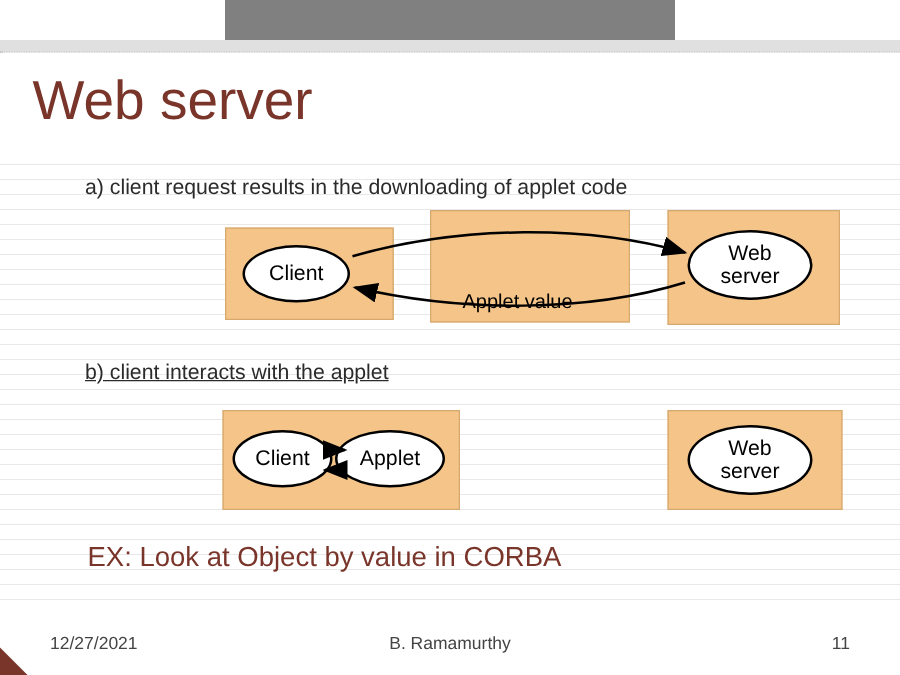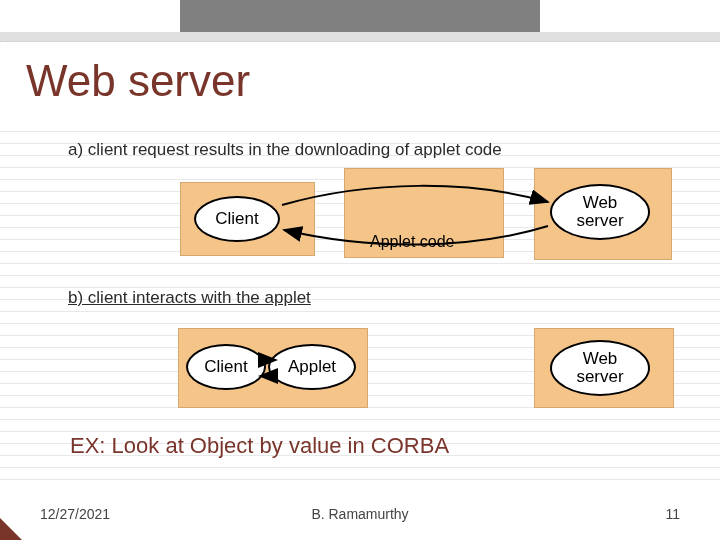--- a/index.html
+++ b/index.html
@@ -143,21 +143,21 @@
 <div class="panel panel-a2"></div>
 <div class="panel panel-a3"></div>
 
 <div class="oval oval-a-client">
   <span>Client</span>
 </div>
 <div class="oval oval-a-server">
   <span>Web</span>
   <span>server</span>
 </div>
-<div class="applet-code-label">Applet code</div>
+<div class="applet-code-label">Applet value</div>
 
 <div class="panel panel-b1"></div>
 <div class="panel panel-b2"></div>
 
 <div class="oval oval-b-client">
   <span>Client</span>
 </div>
 <div class="oval oval-b-applet">
   <span>Applet</span>
 </div>

